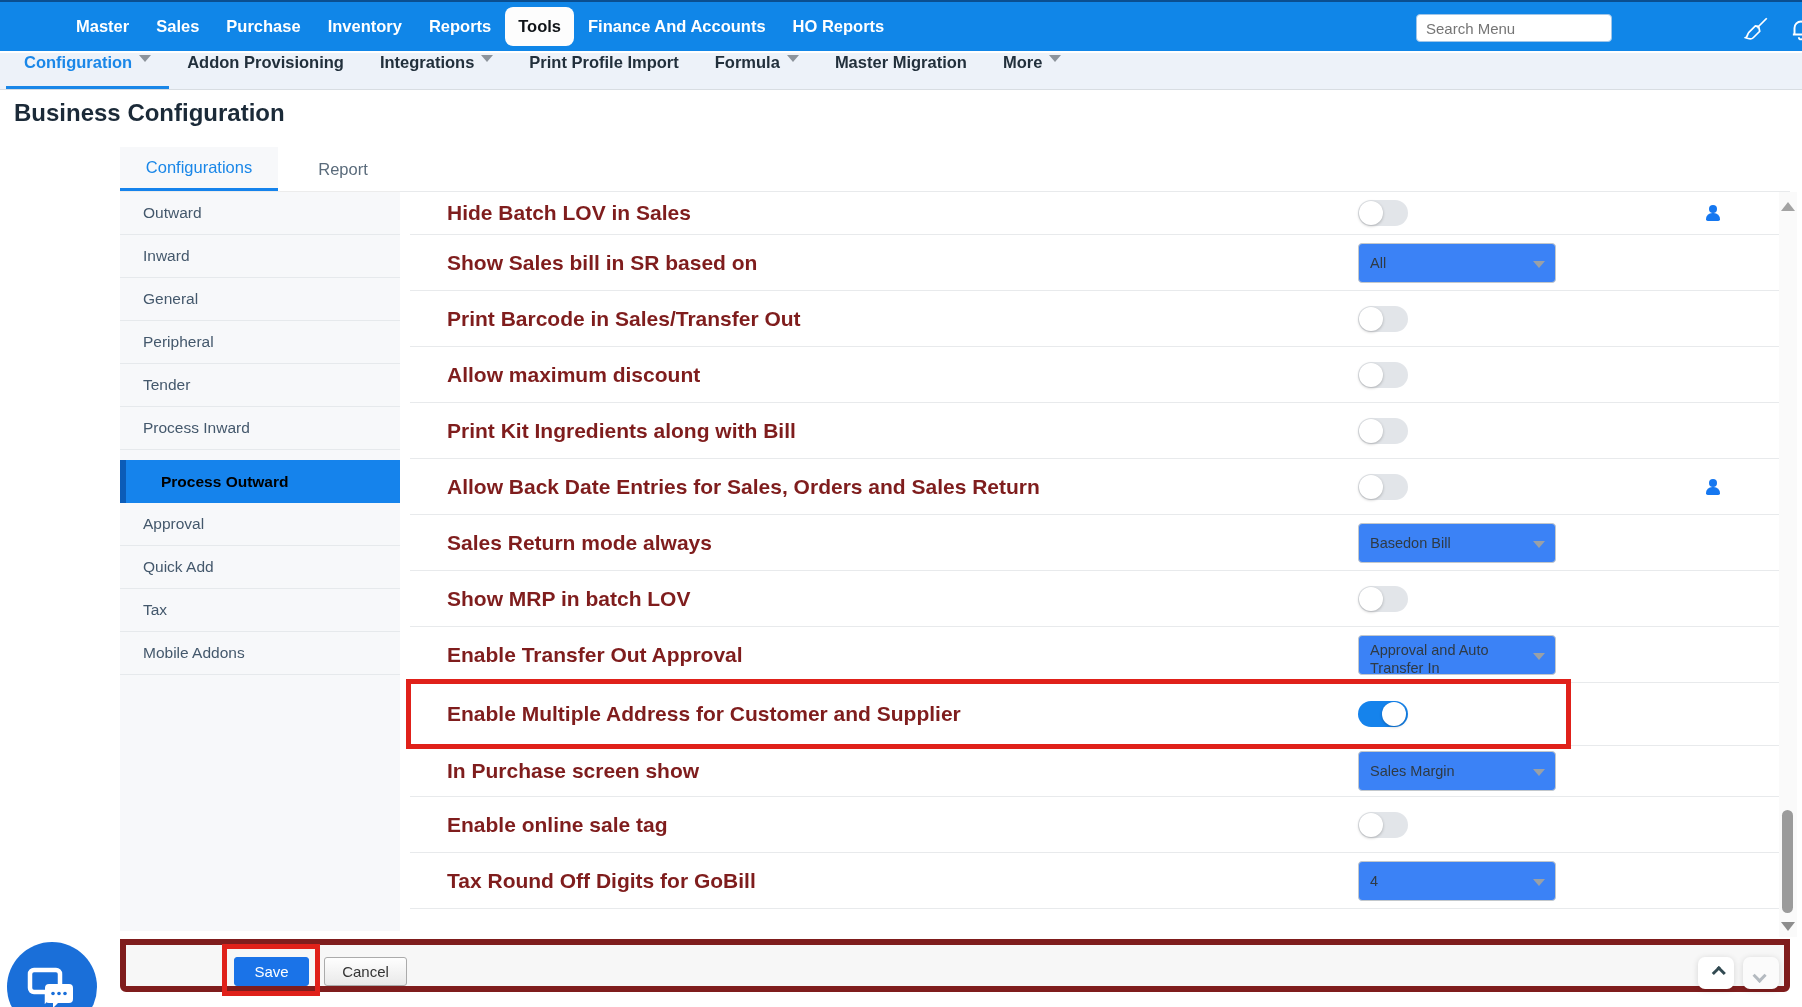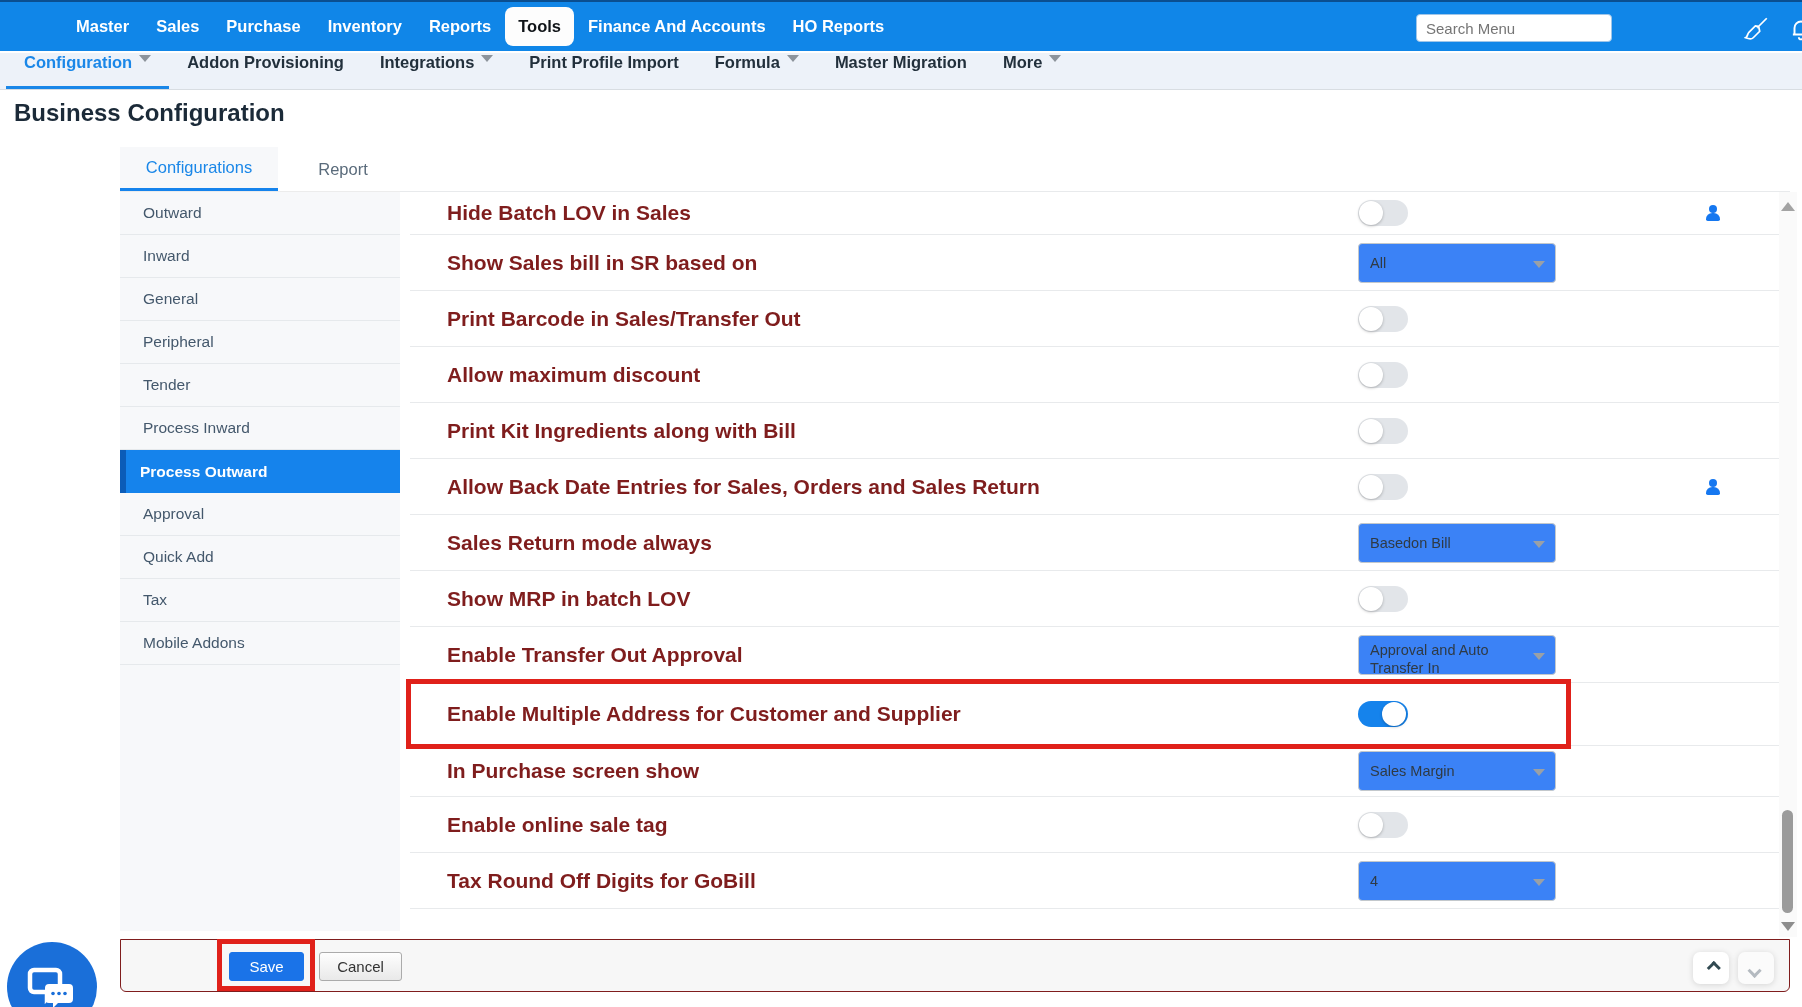--- a/index.html
+++ b/index.html
@@ -36,22 +36,22 @@
     font-size:16.5px; color:#5a6b7b; cursor:pointer; }
   .tab.active { background:#f7f8fa; color:#1a87e8; border-bottom:3px solid #1583ec; font-weight:400; }
   .tab:not(.active){ width:130px; }
 
   
   .main-panel { position:absolute; left:120px; top:191px; width:1670px; height:740px; }
   .sidebar { position:absolute; left:0; top:0; width:280px; height:740px;
     background:#f7f8fa; border-top:1px solid #ececec; }
   .side-item { height:43px; display:flex; align-items:center; padding-left:23px;
     font-size:15.5px; color:#44586c; border-bottom:1px solid #e6e9ec; cursor:pointer; background:#f7f8fa; }
-  .side-item.active { background:#1583ec; color:#ffffff; font-weight:700;
-    border-left:6px solid #0b5cb8; padding-left:14px; border-bottom:none; }
+  .side-item.active { background:#1583ec; color:#000000; font-weight:700;
+    border-left:6px solid #0b5cb8; padding-left:35px; border-bottom:none;margin-top:10px; }
 
   .settings { position:absolute; left:280px; top:0; width:1390px; height:740px;
     background:#fff; border-top:1px solid #e8eaec; }
   .row { position:relative; height:56px; margin:0 6px 0 10px; border-bottom:1px solid #e8eaec;
     display:flex; align-items:center; }
   .row:nth-child(1){ height:43px; }
   .row:nth-child(10){ height:63px;text-align:center; }
   .row:nth-child(11){ height:51px; }
   .row-label { margin-left:37px; font-size:21px; font-weight:700; color:#7f1d1d; max-width:850px; }
 
@@ -81,21 +81,21 @@
   .vscroll { position:absolute; left:1779px; top:192px; width:18px; height:745px; background:#fafafa; }
   .vscroll .arr-up { position:absolute; left:2px; top:10px; width:0; height:0;
     border-left:7px solid transparent; border-right:7px solid transparent; border-bottom:9px solid #a3a3a3; }
   .vscroll .thumb { position:absolute; left:3px; top:618px; width:11px; height:103px;
     background:#9b9b9b; border-radius:6px; cursor:pointer; }
   .vscroll .arr-down { position:absolute; left:2px; top:730px; width:0; height:0;
     border-left:7px solid transparent; border-right:7px solid transparent; border-top:9px solid #8d8d8d; }
 
   
   .footer-bar { position:absolute; left:120px; top:939px; width:1670px; height:53px;
-    background:#f7f7f7; border:1px solid #7f1d1d; border-radius:0 0 6px 6px; }
+    background:#f7f7f7; border:6px solid #7f1d1d; border-radius:0 0 6px 6px; }
   .btn { position:absolute; top:12px; height:29px; border-radius:3px; font-size:15px;
     font-family:"Liberation Sans", sans-serif; cursor:pointer; }
   .btn-save { left:108px; width:75px; background:#1a73e8; color:#fff; border:1px solid #1a73e8; }
   .btn-cancel { left:198px; width:83px; background:linear-gradient(#fefefe,#e9e9e9);
     color:#333; border:1px solid #ababab; }
   .footer-red-box { left:96px; top:-1px; width:98px; height:52px; }
   .scroll-btn { position:absolute; top:12px; width:36px; height:32px; border-radius:7px;
     background:#fff; box-shadow:0 1px 6px rgba(0,0,0,.14); border:none; cursor:pointer; }
   .scroll-btn.up { left:1572px; }
   .scroll-btn.down { left:1617px; background:#fbfbfb; }

